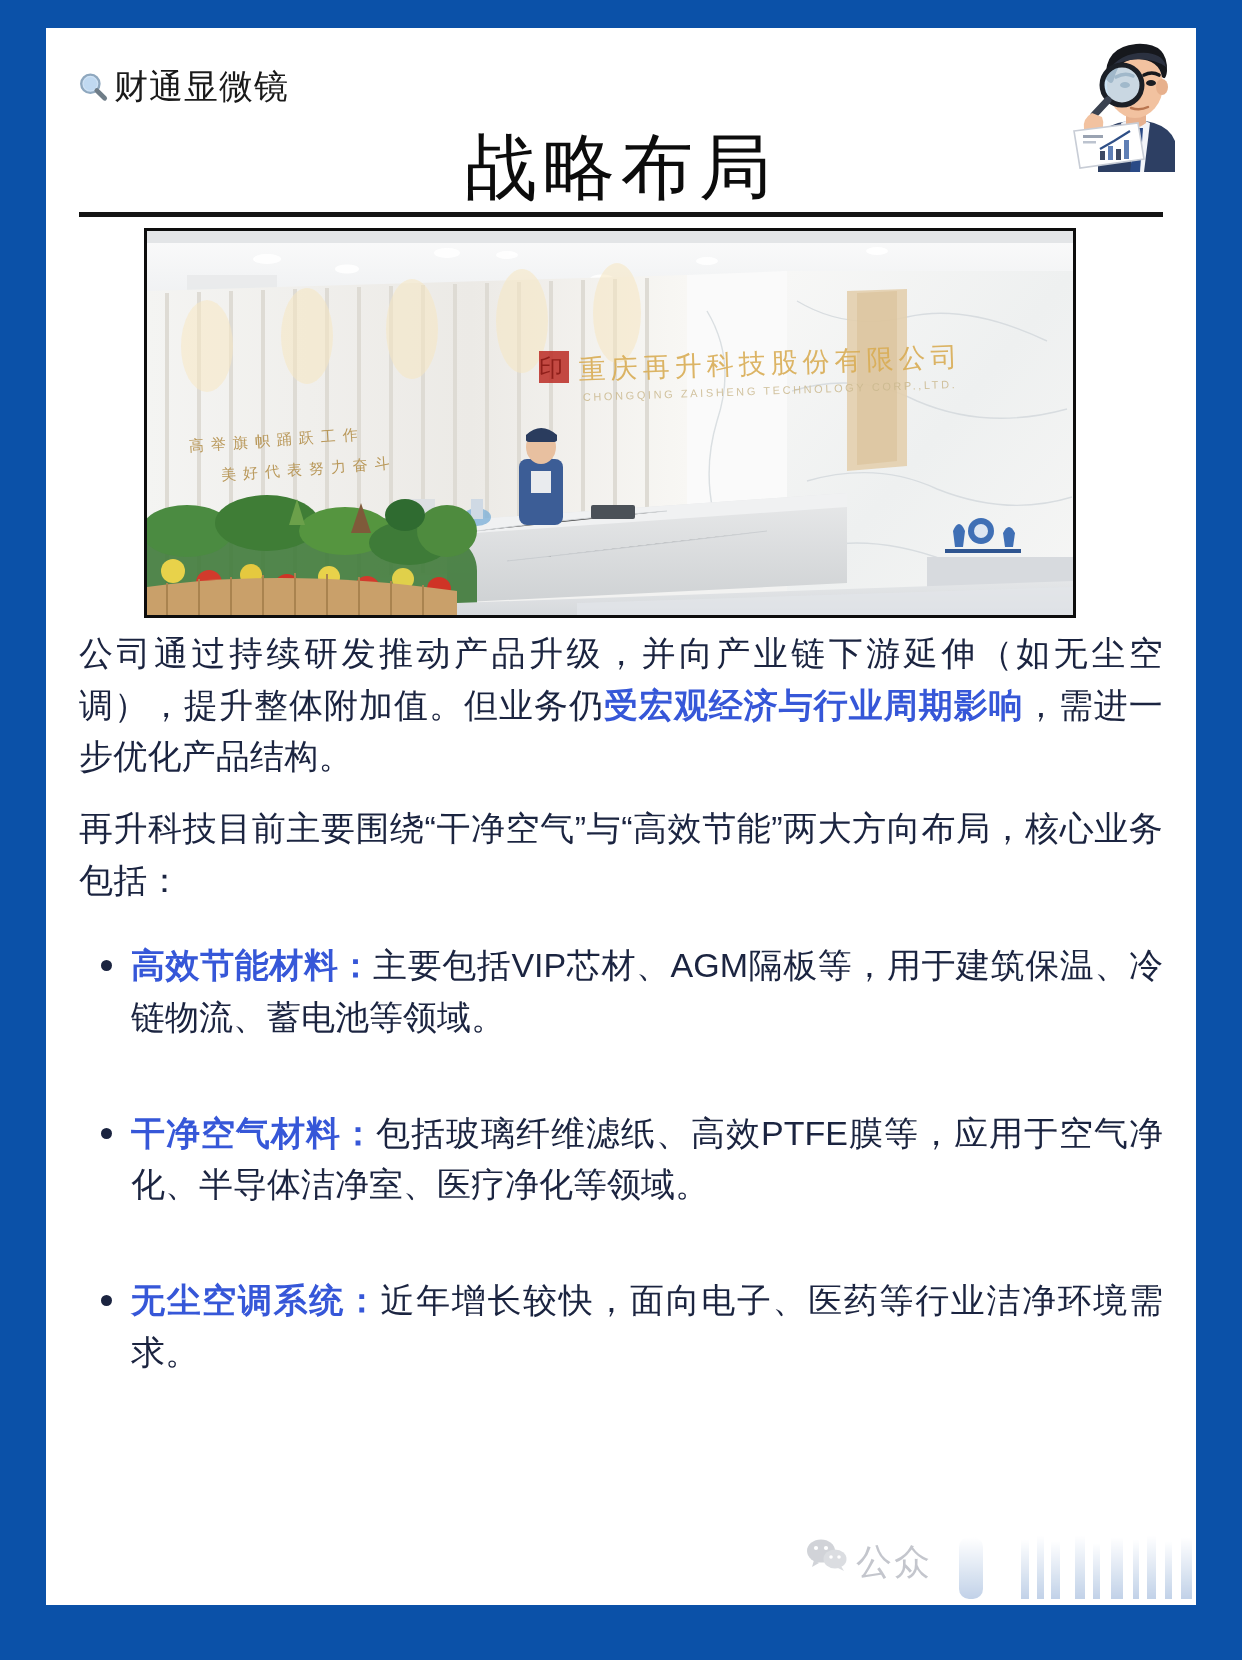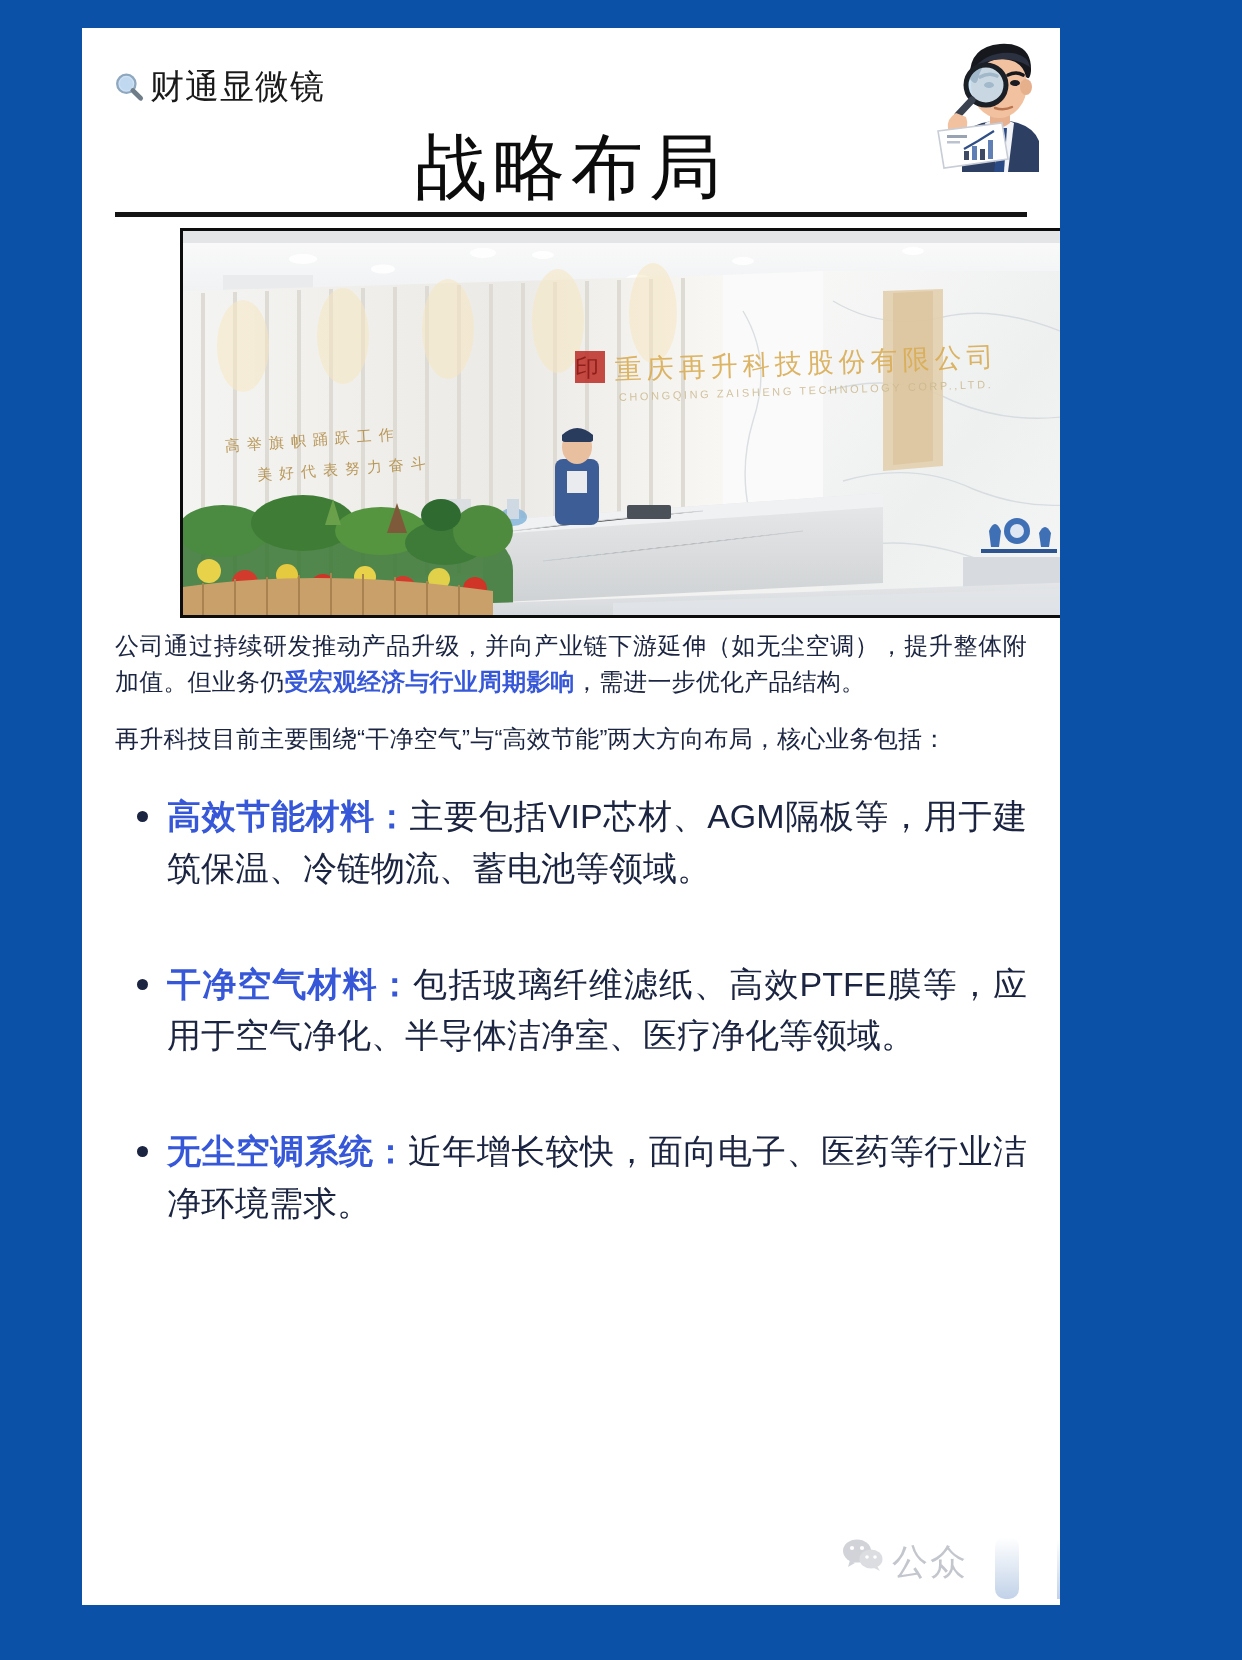--- a/index.html
+++ b/index.html
@@ -5,24 +5,23 @@
   * { margin:0; padding:0; box-sizing:border-box; }
   html,body { width:1242px; height:1660px; }
   body {
     background:#0b51a8;
     font-family:"Liberation Sans","DejaVu Sans",sans-serif;
     overflow:hidden;
   }
   .page {
     position:absolute;
     left:46px; top:28px;
-    width:978px; height:1577px;
+    width:1150px; height:1577px;
     background:#ffffff;
     overflow:hidden;
-    margin-left:36px;
   }
 
   
   .header { position:relative; height:165px; }
   .brand {
     position:absolute; left:30px; top:36px;
     display:flex; align-items:center; gap:4px;
     font-size:34px; color:#1a1a1a; letter-spacing:1px;
     white-space:nowrap;
   }
@@ -55,21 +54,21 @@
     overflow:hidden;
     background:#e9eaec;
   }
   .photo-wrap svg { display:block; }
 
   
   .content {
     position:absolute; left:33px; right:33px; top:600px;
   }
   p.para {
-    font-size:24px; line-height:1.52; color:#1b2440;
+    font-size:34px; line-height:1.52; color:#1b2440;
     text-align:justify;
     margin-bottom:20px;
     letter-spacing:0.2px;
   }
   .hl { color:#3657d8; font-weight:bold; }
 
   ul.bullets { list-style:none; margin-top:34px; }
   ul.bullets li {
     position:relative;
     padding-left:52px;

